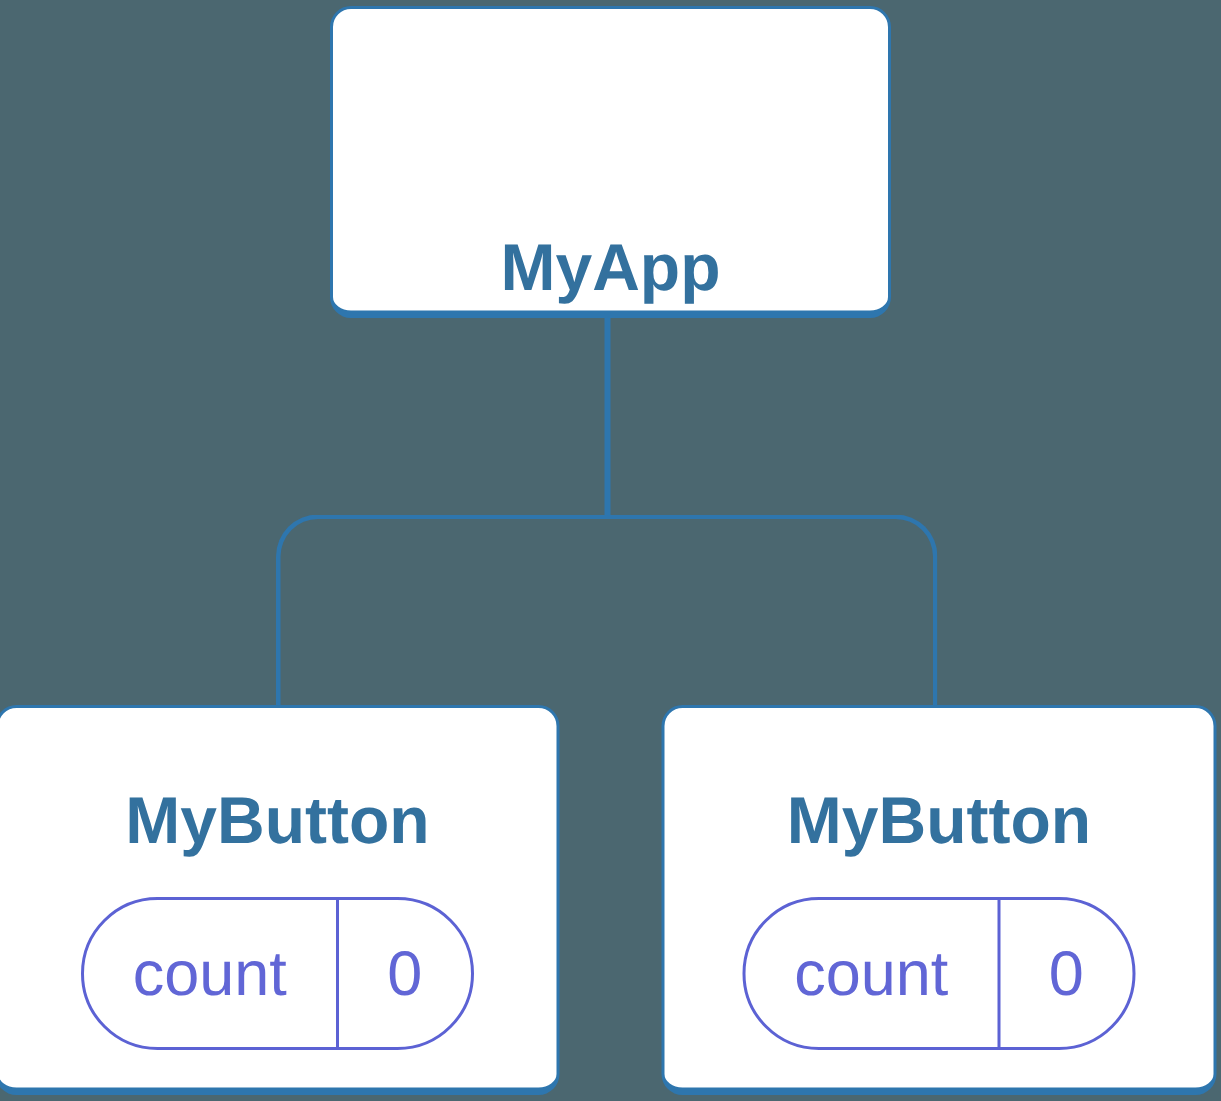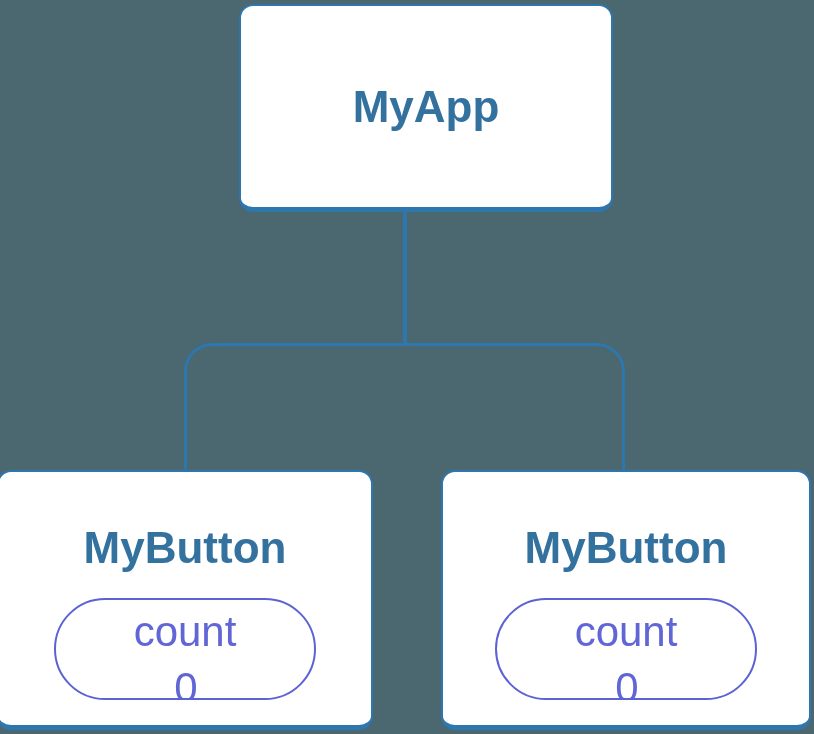--- a/index.html
+++ b/index.html
@@ -22,23 +22,22 @@
     border: 2px solid #2E76AE;
     border-bottom-width: 5px;
     border-radius: 14px;
   }
   .card.root {
     left: 220px;
     top: 4px;
     width: 374px;
     height: 208px;
     display: flex;
-    align-items: center;
+    align-items: flex-end;
     justify-content: center;
-    margin-left: 19px;
   }
   .card.child {
     top: 470px;
     height: 260px;
   }
   .card.child.left  { left: -3px;  width: 376px; }
   .card.child.right { left: 441px; width: 370px; }
   .node-label {
     color: #33719E;
     font-size: 44px;
@@ -76,21 +75,20 @@
     box-sizing: border-box;
     width: 262px;
     height: 102px;
     margin: 22px auto 0 auto;
     background: #FFFFFF;
     border: 2px solid #5C62D4;
     border-radius: 51px;
     display: flex;
     align-items: stretch;
     overflow: hidden;
-    flex-direction: column;
   }
   .pill-key, .pill-value {
     display: flex;
     align-items: center;
     justify-content: center;
     color: #6166D6;
     font-size: 42px;
     font-weight: 400;
     white-space: nowrap;
   }

